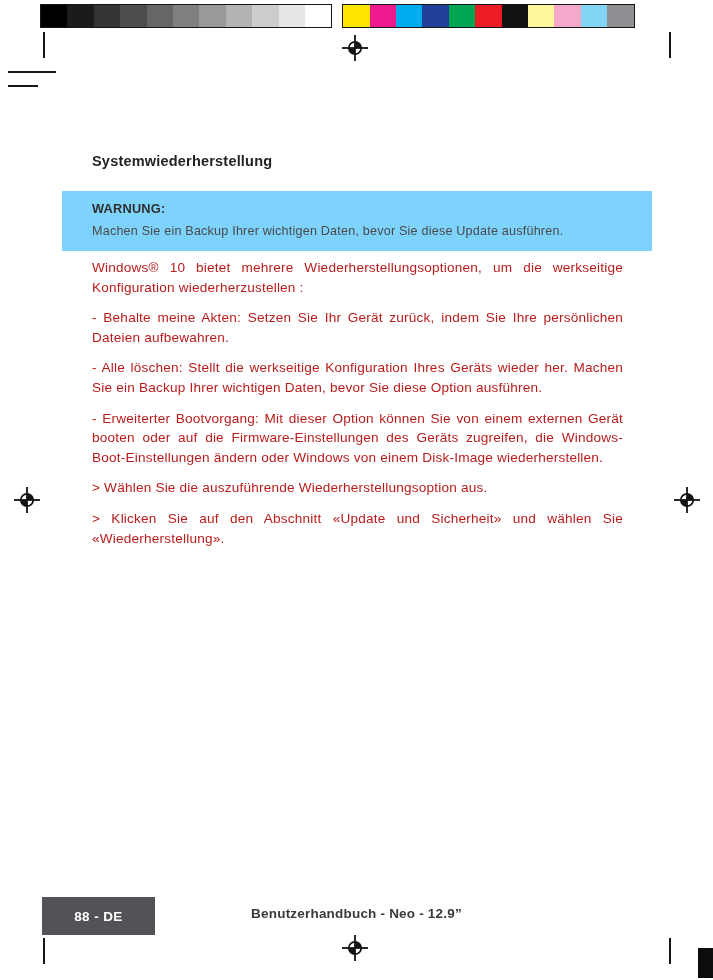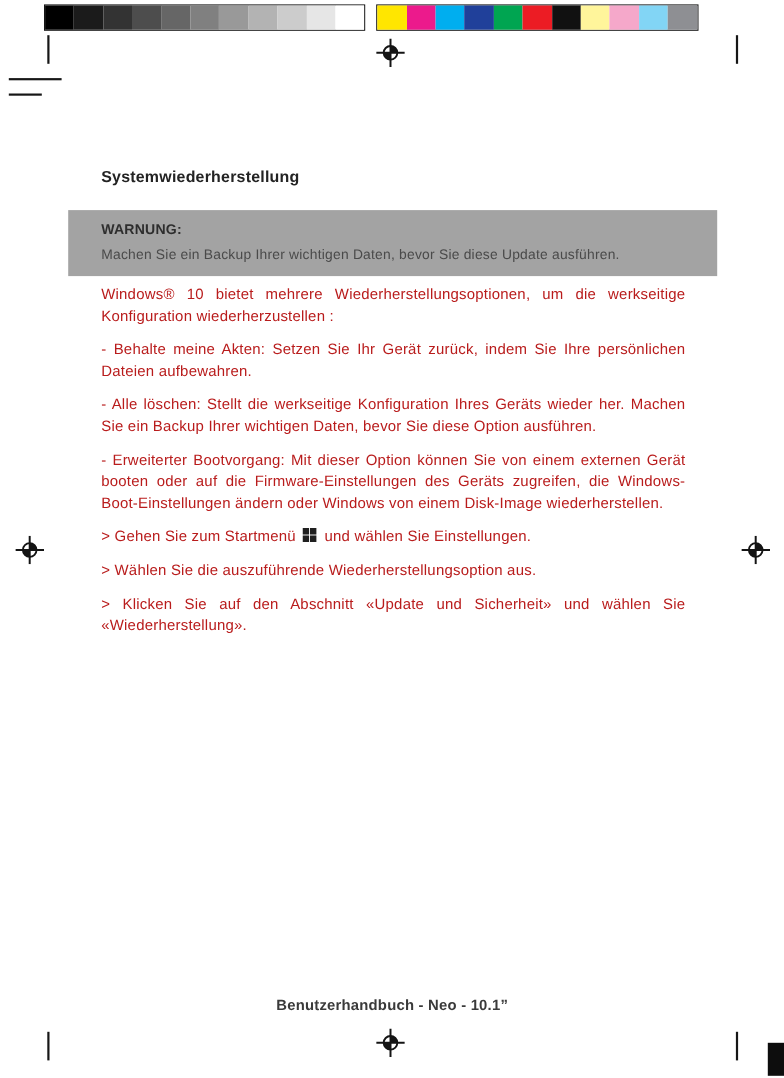--- a/index.html
+++ b/index.html
@@ -12,21 +12,21 @@
   .strip { display:flex; border:1px solid #161616; }
   .swatch { width:26.4px; height:22px; }
 
   
   .cropline { position:absolute; background:#161616; }
   .regmark { position:absolute; width:26px; height:26px; }
   .corner-block { position:absolute; left:698px; top:948px; width:15px; height:30px; background:#0d0d0d; }
 
   
   .heading { position:absolute; left:92px; top:153px; font-size:14.5px; font-weight:bold; color:#232323; letter-spacing:0.2px;text-align:center; }
-  .warnbox { position:absolute; left:62px; top:191px; width:590px; background:#a3a3a3; padding:10px 30px 13px; }
+  .warnbox { position:absolute; left:62px; top:191px; width:590px; background:#7dd3fc; padding:10px 30px 13px; }
   .warn-title { font-weight:bold; font-size:12.8px; color:#2e2e2e; margin-bottom:8px; letter-spacing:0.2px; }
   .warn-text { font-size:12.6px; color:#4a4a4a; letter-spacing:0.2px; }
 
   .content { position:absolute; left:92px; top:258px; width:531px; color:#b91c1c; font-size:13.6px; line-height:19.6px; letter-spacing:0.2px; }
   .content p { text-align:justify; margin-bottom:11px; }
   .winlogo { display:inline-block; vertical-align:-1px; margin:0 7px 0 6px; }
 
   
   .footer-badge { position:absolute; left:42px; top:897px; width:113px; height:38px; background:#525357; color:#ffffff; font-weight:bold; font-size:13.5px; display:flex; align-items:center; justify-content:center; letter-spacing:0.4px; }
   .footer-center { position:absolute; left:0; top:906px; width:100%; text-align:center; font-weight:bold; font-size:13.5px; color:#3a3a3a; letter-spacing:0.2px; }
@@ -115,25 +115,20 @@
   <div class="warnbox">
     <div class="warn-title">WARNUNG:</div>
     <div class="warn-text">Machen Sie ein Backup Ihrer wichtigen Daten, bevor Sie diese Update ausführen.</div>
   </div>
 
   <div class="content">
     <p>Windows® 10 bietet mehrere Wiederherstellungsoptionen, um die werkseitige Konfiguration wiederherzustellen :</p>
     <p>- Behalte meine Akten: Setzen Sie Ihr Gerät zurück, indem Sie Ihre persönlichen Dateien aufbewahren.</p>
     <p>- Alle löschen: Stellt die werkseitige Konfiguration Ihres Geräts wieder her. Machen Sie ein Backup Ihrer wichtigen Daten, bevor Sie diese Option ausführen.</p>
     <p>- Erweiterter Bootvorgang: Mit dieser Option können Sie von einem externen Gerät booten oder auf die Firmware-Einstellungen des Geräts zugreifen, die Windows-Boot-Einstellungen ändern oder Windows von einem Disk-Image wiederherstellen.</p>
-    <p><span>&gt; Gehen Sie zum Startmenü</span><svg class="winlogo" viewBox="0 0 14 14" width="13" height="13">
-          <rect x="0" y="0" width="6.4" height="6.4" fill="#1f1f1f"></rect>
-          <rect x="7.3" y="0" width="6.4" height="6.4" fill="#1f1f1f"></rect>
-          <rect x="0" y="7.3" width="6.4" height="6.4" fill="#1f1f1f"></rect>
-          <rect x="7.3" y="7.3" width="6.4" height="6.4" fill="#1f1f1f"></rect>
-        </svg><span>und wählen Sie Einstellungen.</span></p>
     <p>&gt; Wählen Sie die auszuführende Wiederherstellungsoption aus.</p>
     <p>&gt; Klicken Sie auf den Abschnitt «Update und Sicherheit» und wählen Sie «Wiederherstellung».</p>
   </div>
 
-  <div class="footer-center">Benutzerhandbuch - Neo - 10.1”</div>
+  <div class="footer-badge">88 - DE</div>
+  <div class="footer-center">Benutzerhandbuch - Neo - 12.9”</div>
 
 </div>
 
 </body></html>

